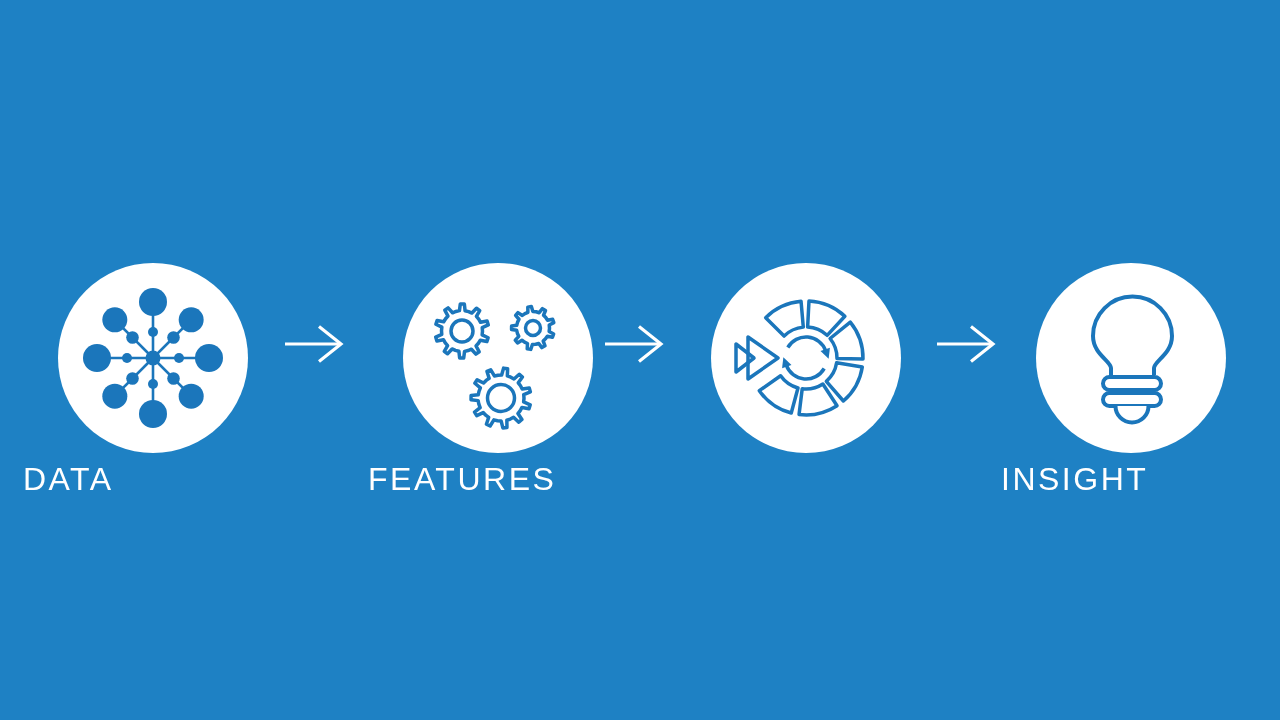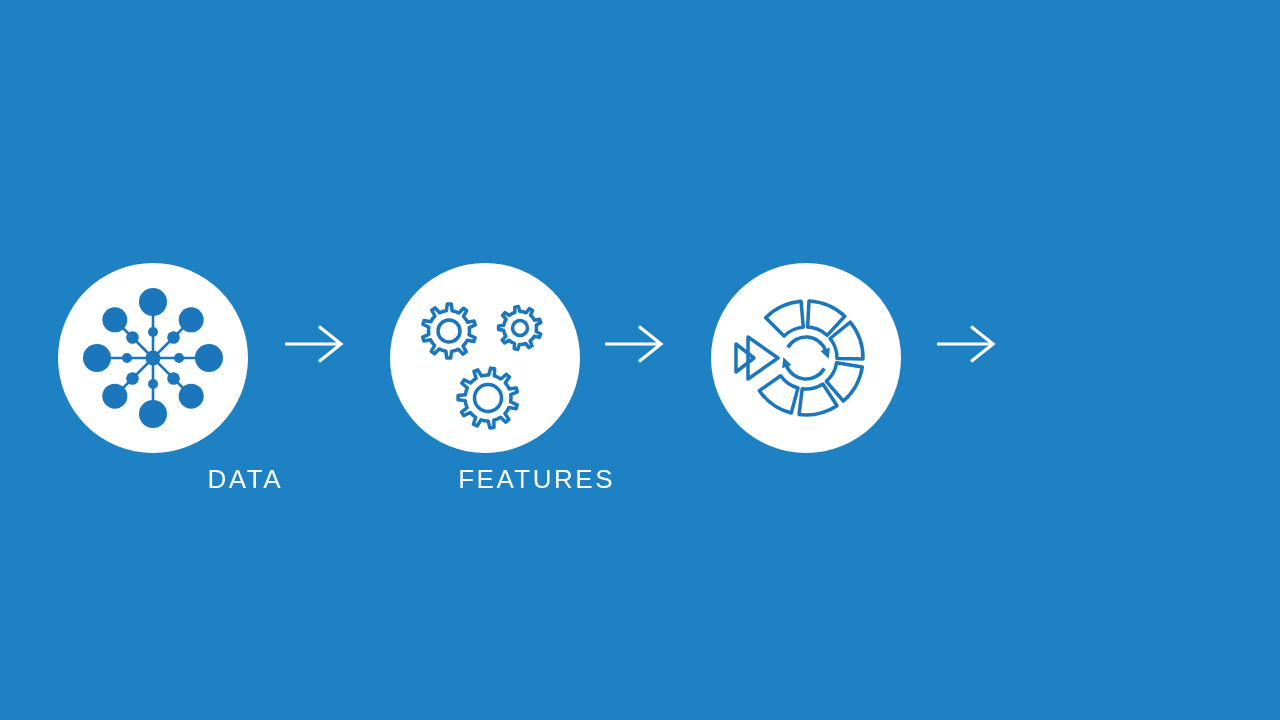--- a/index.html
+++ b/index.html
@@ -20,22 +20,22 @@
   .stage{position:absolute;inset:0}
   .step{position:absolute;top:263px;width:190px;height:230px}
   .circle{
     width:190px;height:190px;border-radius:50%;
     background:var(--circle);
     display:flex;align-items:center;justify-content:center;
   }
   .circle svg{display:block}
   .label{
     position:absolute;top:203px;left:-35px;width:260px;
-    text-align:right;color:var(--text);
-    font-size:26px;line-height:26px;letter-spacing:2.5px;
+    text-align:left;color:var(--text);
+    font-size:32px;line-height:26px;letter-spacing:2.5px;
     font-weight:400;
   }
   .arrow{position:absolute;top:321px}
 </style>
 </head>
 <body>
 
 <div class="stage">
 
   <div class="step" style="left:58px">
@@ -69,21 +69,21 @@
         </svg>
     </div>
     <div class="label">DATA</div>
   </div>
 
   <svg class="arrow" style="left:283px" width="64" height="46" viewBox="0 0 64 46">
     <line x1="2" y1="23" x2="58" y2="23" stroke="var(--arrow)" stroke-width="3.2"></line>
     <polyline points="36,5.5 58,23 36,40.5" fill="none" stroke="var(--arrow)" stroke-width="3.2"></polyline>
   </svg>
 
-  <div class="step" style="left:390px">
+  <div class="step" style="left:403px">
     <div class="circle">
       <svg width="190" height="190" viewBox="-95 -95 190 190">
           <path d="M-15.50,-26.74L-15.86,-23.16L-9.85,-20.29L-11.15,-16.43L-17.68,-17.81L-19.57,-14.74L-21.97,-12.06L-18.79,-6.20L-22.11,-3.85L-26.58,-8.79L-29.91,-7.43L-33.43,-6.66L-34.30,-0.05L-38.37,-0.10L-39.08,-6.73L-42.58,-7.58L-45.88,-9.04L-50.47,-4.20L-53.73,-6.64L-50.40,-12.41L-52.73,-15.16L-54.55,-18.27L-61.10,-17.06L-62.31,-20.94L-56.23,-23.67L-56.50,-27.26L-56.14,-30.84L-62.15,-33.71L-60.85,-37.57L-54.32,-36.19L-52.43,-39.26L-50.03,-41.94L-53.21,-47.80L-49.89,-50.15L-45.42,-45.21L-42.09,-46.57L-38.57,-47.34L-37.70,-53.95L-33.63,-53.90L-32.92,-47.27L-29.42,-46.42L-26.12,-44.96L-21.53,-49.80L-18.27,-47.36L-21.60,-41.59L-19.27,-38.84L-17.45,-35.73L-10.90,-36.94L-9.69,-33.06L-15.77,-30.33Z" fill="#FFFFFF" stroke="#1B76BB" stroke-width="3.5" stroke-linejoin="round"></path>
           <circle cx="-36" cy="-27" r="11" fill="#FFFFFF" stroke="#1B76BB" stroke-width="3.5"></circle>
           <path d="M51.50,-29.77L51.14,-26.57L55.67,-24.07L54.39,-20.71L49.35,-21.85L47.49,-19.22L45.16,-17.00L47.02,-12.18L43.88,-10.42L40.75,-14.53L37.64,-13.71L34.42,-13.51L32.75,-8.62L29.22,-9.29L29.47,-14.46L26.55,-15.83L23.96,-17.74L19.53,-15.06L17.26,-17.85L20.77,-21.65L19.42,-24.57L18.66,-27.70L13.55,-28.50L13.60,-32.10L18.73,-32.75L19.58,-35.86L21.01,-38.74L17.61,-42.64L19.96,-45.36L24.31,-42.57L26.95,-44.40L29.90,-45.69L29.80,-50.86L33.35,-51.44L34.88,-46.50L38.09,-46.21L41.18,-45.30L44.42,-49.32L47.52,-47.48L45.52,-42.71L47.79,-40.43L49.57,-37.75L54.64,-38.74L55.82,-35.35L51.23,-32.98Z" fill="#FFFFFF" stroke="#1B76BB" stroke-width="3.5" stroke-linejoin="round"></path>
           <circle cx="35" cy="-30" r="7.5" fill="#FFFFFF" stroke="#1B76BB" stroke-width="3.5"></circle>
           <path d="M26.00,40.26L25.66,43.92L32.22,46.79L31.02,50.72L23.98,49.43L22.21,52.65L19.95,55.55L23.91,61.51L20.77,64.17L15.55,59.28L12.31,61.03L8.85,62.24L8.96,69.40L4.88,69.94L3.13,63.00L-0.53,62.73L-4.11,61.87L-7.88,67.96L-11.60,66.21L-9.32,59.42L-12.26,57.21L-14.81,54.56L-21.27,57.63L-23.45,54.15L-17.87,49.67L-19.14,46.23L-19.85,42.62L-26.95,41.71L-26.90,37.60L-19.78,36.86L-18.99,33.27L-17.64,29.85L-23.12,25.25L-20.86,21.82L-14.47,25.04L-11.86,22.45L-8.88,20.30L-11.00,13.47L-7.24,11.80L-3.61,17.97L-0.01,17.20L3.66,17.01L5.57,10.11L9.63,10.74L9.35,17.90L12.79,19.19L15.98,21.01L21.32,16.24L24.39,18.97L20.30,24.84L22.49,27.79L24.19,31.05L31.26,29.92L32.37,33.87L25.75,36.60Z" fill="#FFFFFF" stroke="#1B76BB" stroke-width="3.5" stroke-linejoin="round"></path>
           <circle cx="3" cy="40" r="13.5" fill="#FFFFFF" stroke="#1B76BB" stroke-width="3.5"></circle>
         </svg>
     </div>
@@ -112,14 +112,25 @@
           <path d="M -70 -14 L -70 14 L -52 0 Z" fill="none" stroke="#1B76BB" stroke-width="3.5" stroke-linejoin="round"></path>
         </svg>
     </div>
   </div>
 
   <svg class="arrow" style="left:935px" width="64" height="46" viewBox="0 0 64 46">
     <line x1="2" y1="23" x2="58" y2="23" stroke="var(--arrow)" stroke-width="3.2"></line>
     <polyline points="36,5.5 58,23 36,40.5" fill="none" stroke="var(--arrow)" stroke-width="3.2"></polyline>
   </svg>
 
+  <div class="step" style="left:1036px">
+    <div class="circle">
+      <svg width="190" height="190" viewBox="-95 -95 190 190">
+          <path d="M -20 17 L -20 10 C -20 3 -38 -4 -38 -22 A 39.5 39.5 0 0 1 41 -22 C 41 -4 23 3 23 10 L 23 17" fill="#FFFFFF" stroke="#1B76BB" stroke-width="4"></path>
+          <rect x="-28" y="19" width="58" height="13" rx="6.5" fill="#FFFFFF" stroke="#1B76BB" stroke-width="4"></rect>
+          <rect x="-28" y="35" width="58" height="13" rx="6.5" fill="#FFFFFF" stroke="#1B76BB" stroke-width="4"></rect>
+          <path d="M -15.5 48 A 16.5 16.5 0 0 0 17.5 48" fill="#FFFFFF" stroke="#1B76BB" stroke-width="4"></path>
+        </svg>
+    </div>
+    <div class="label">INSIGHT</div>
+  </div>
 
 </div>
 
 </body></html>

